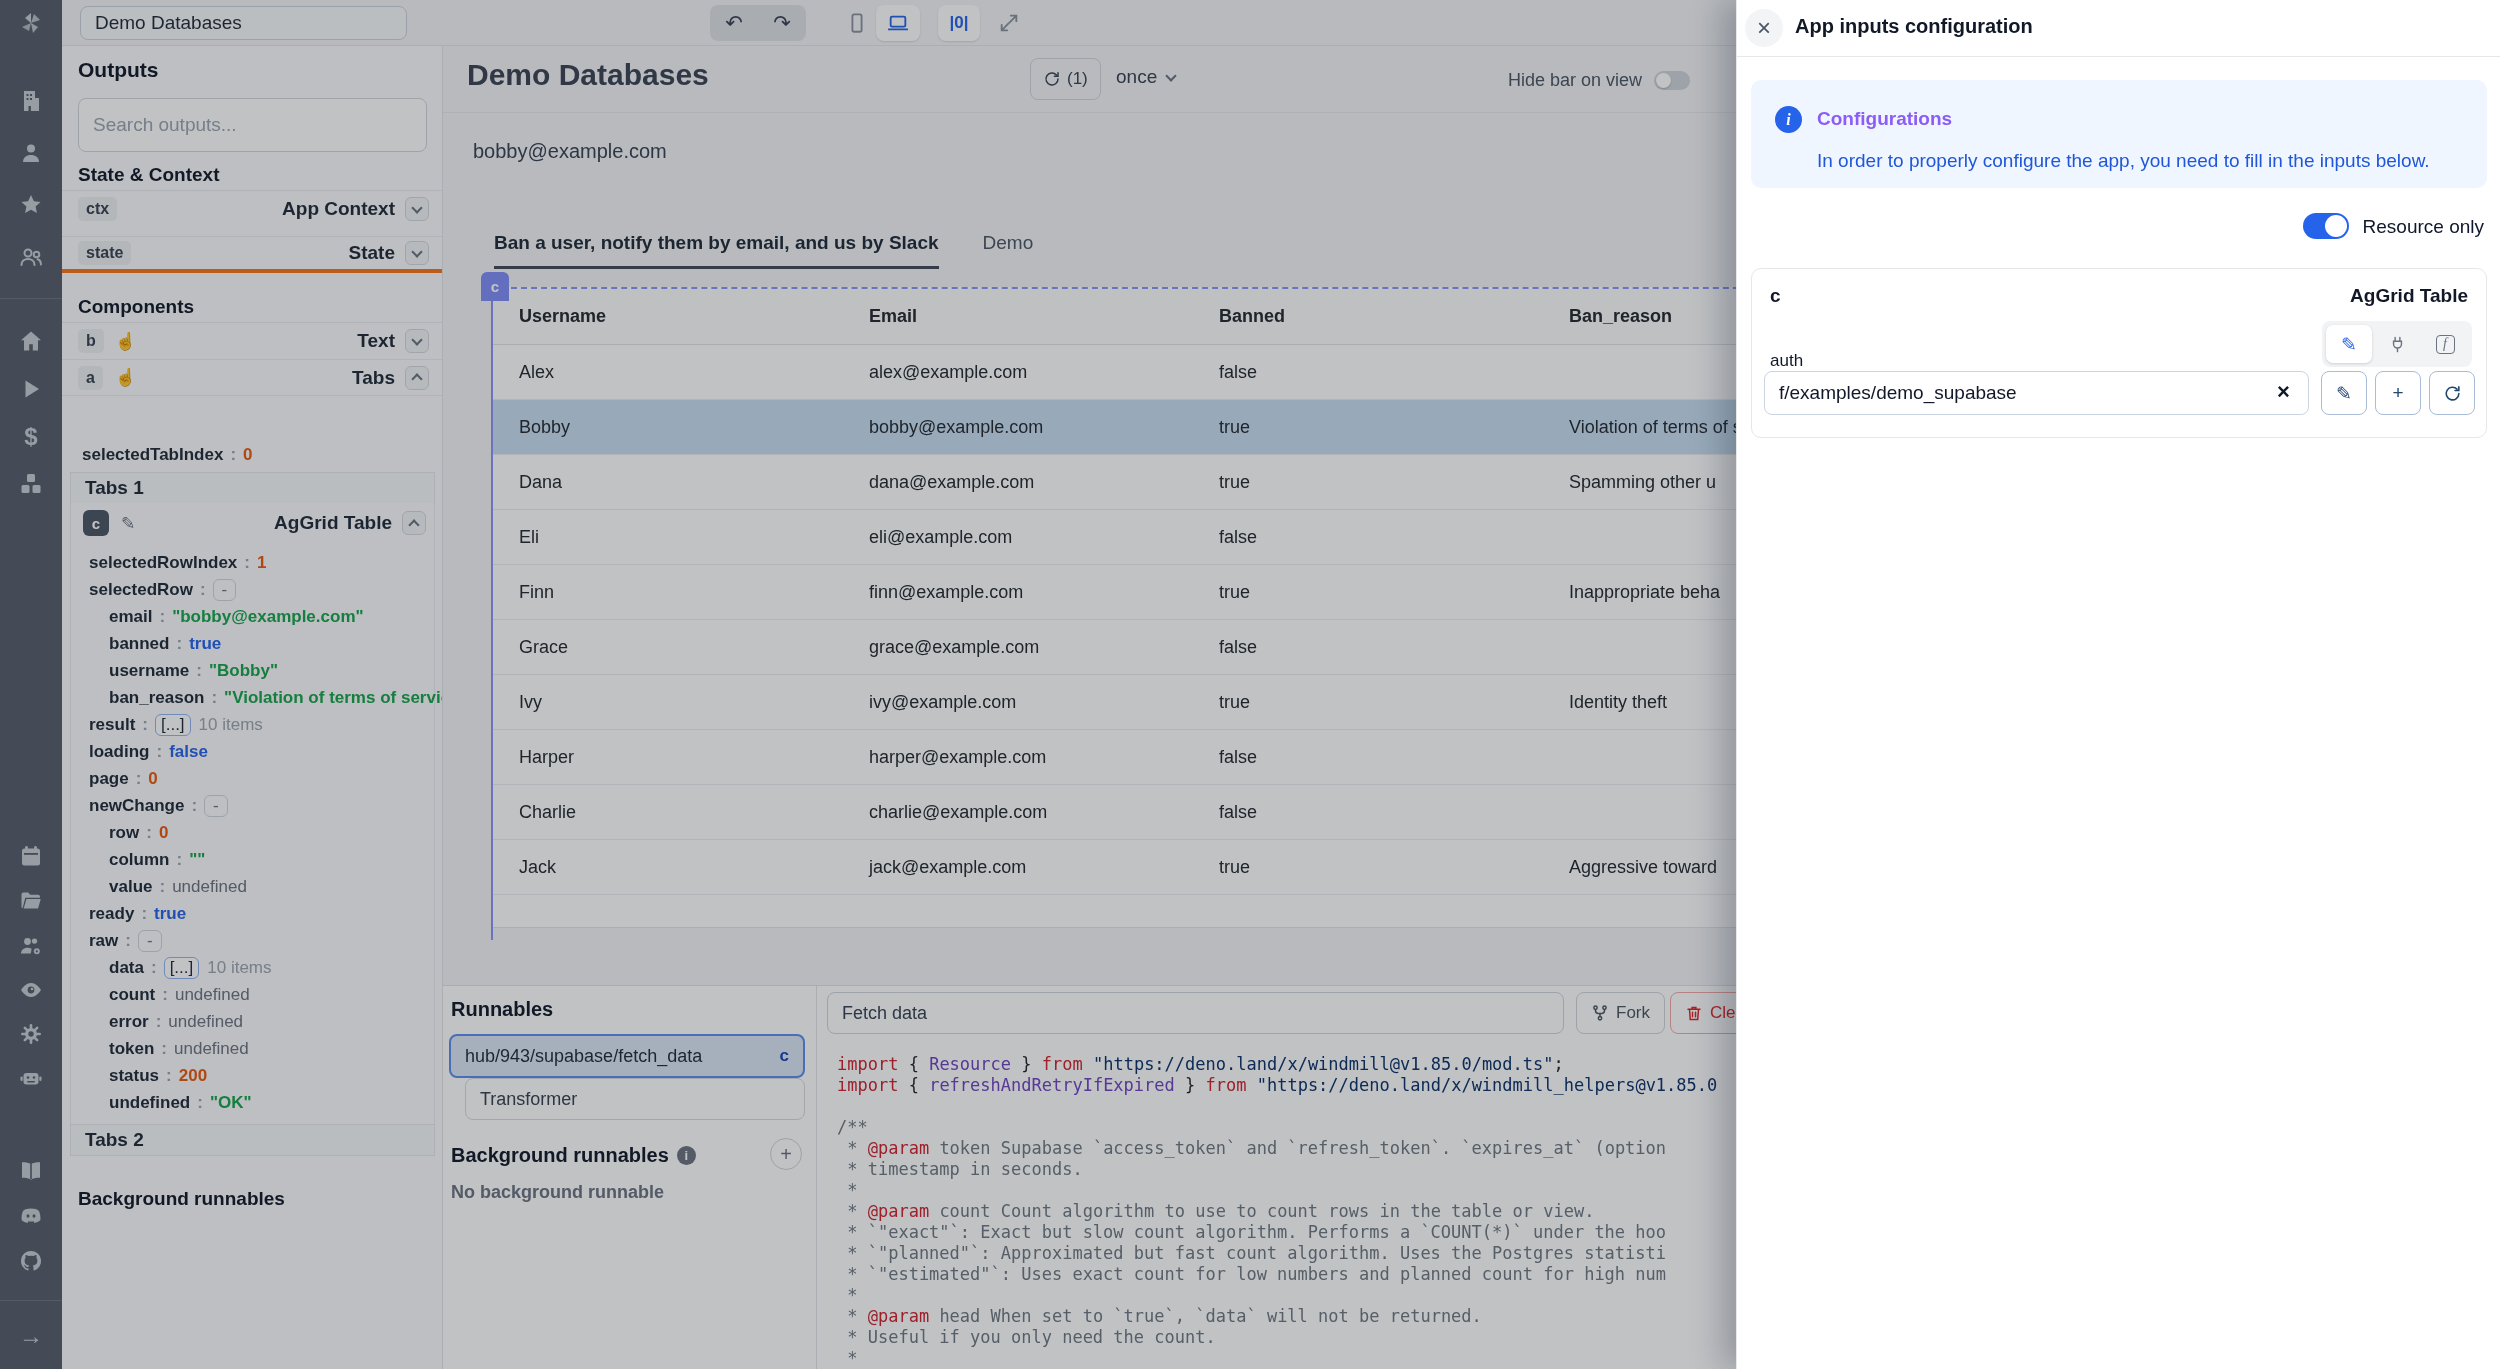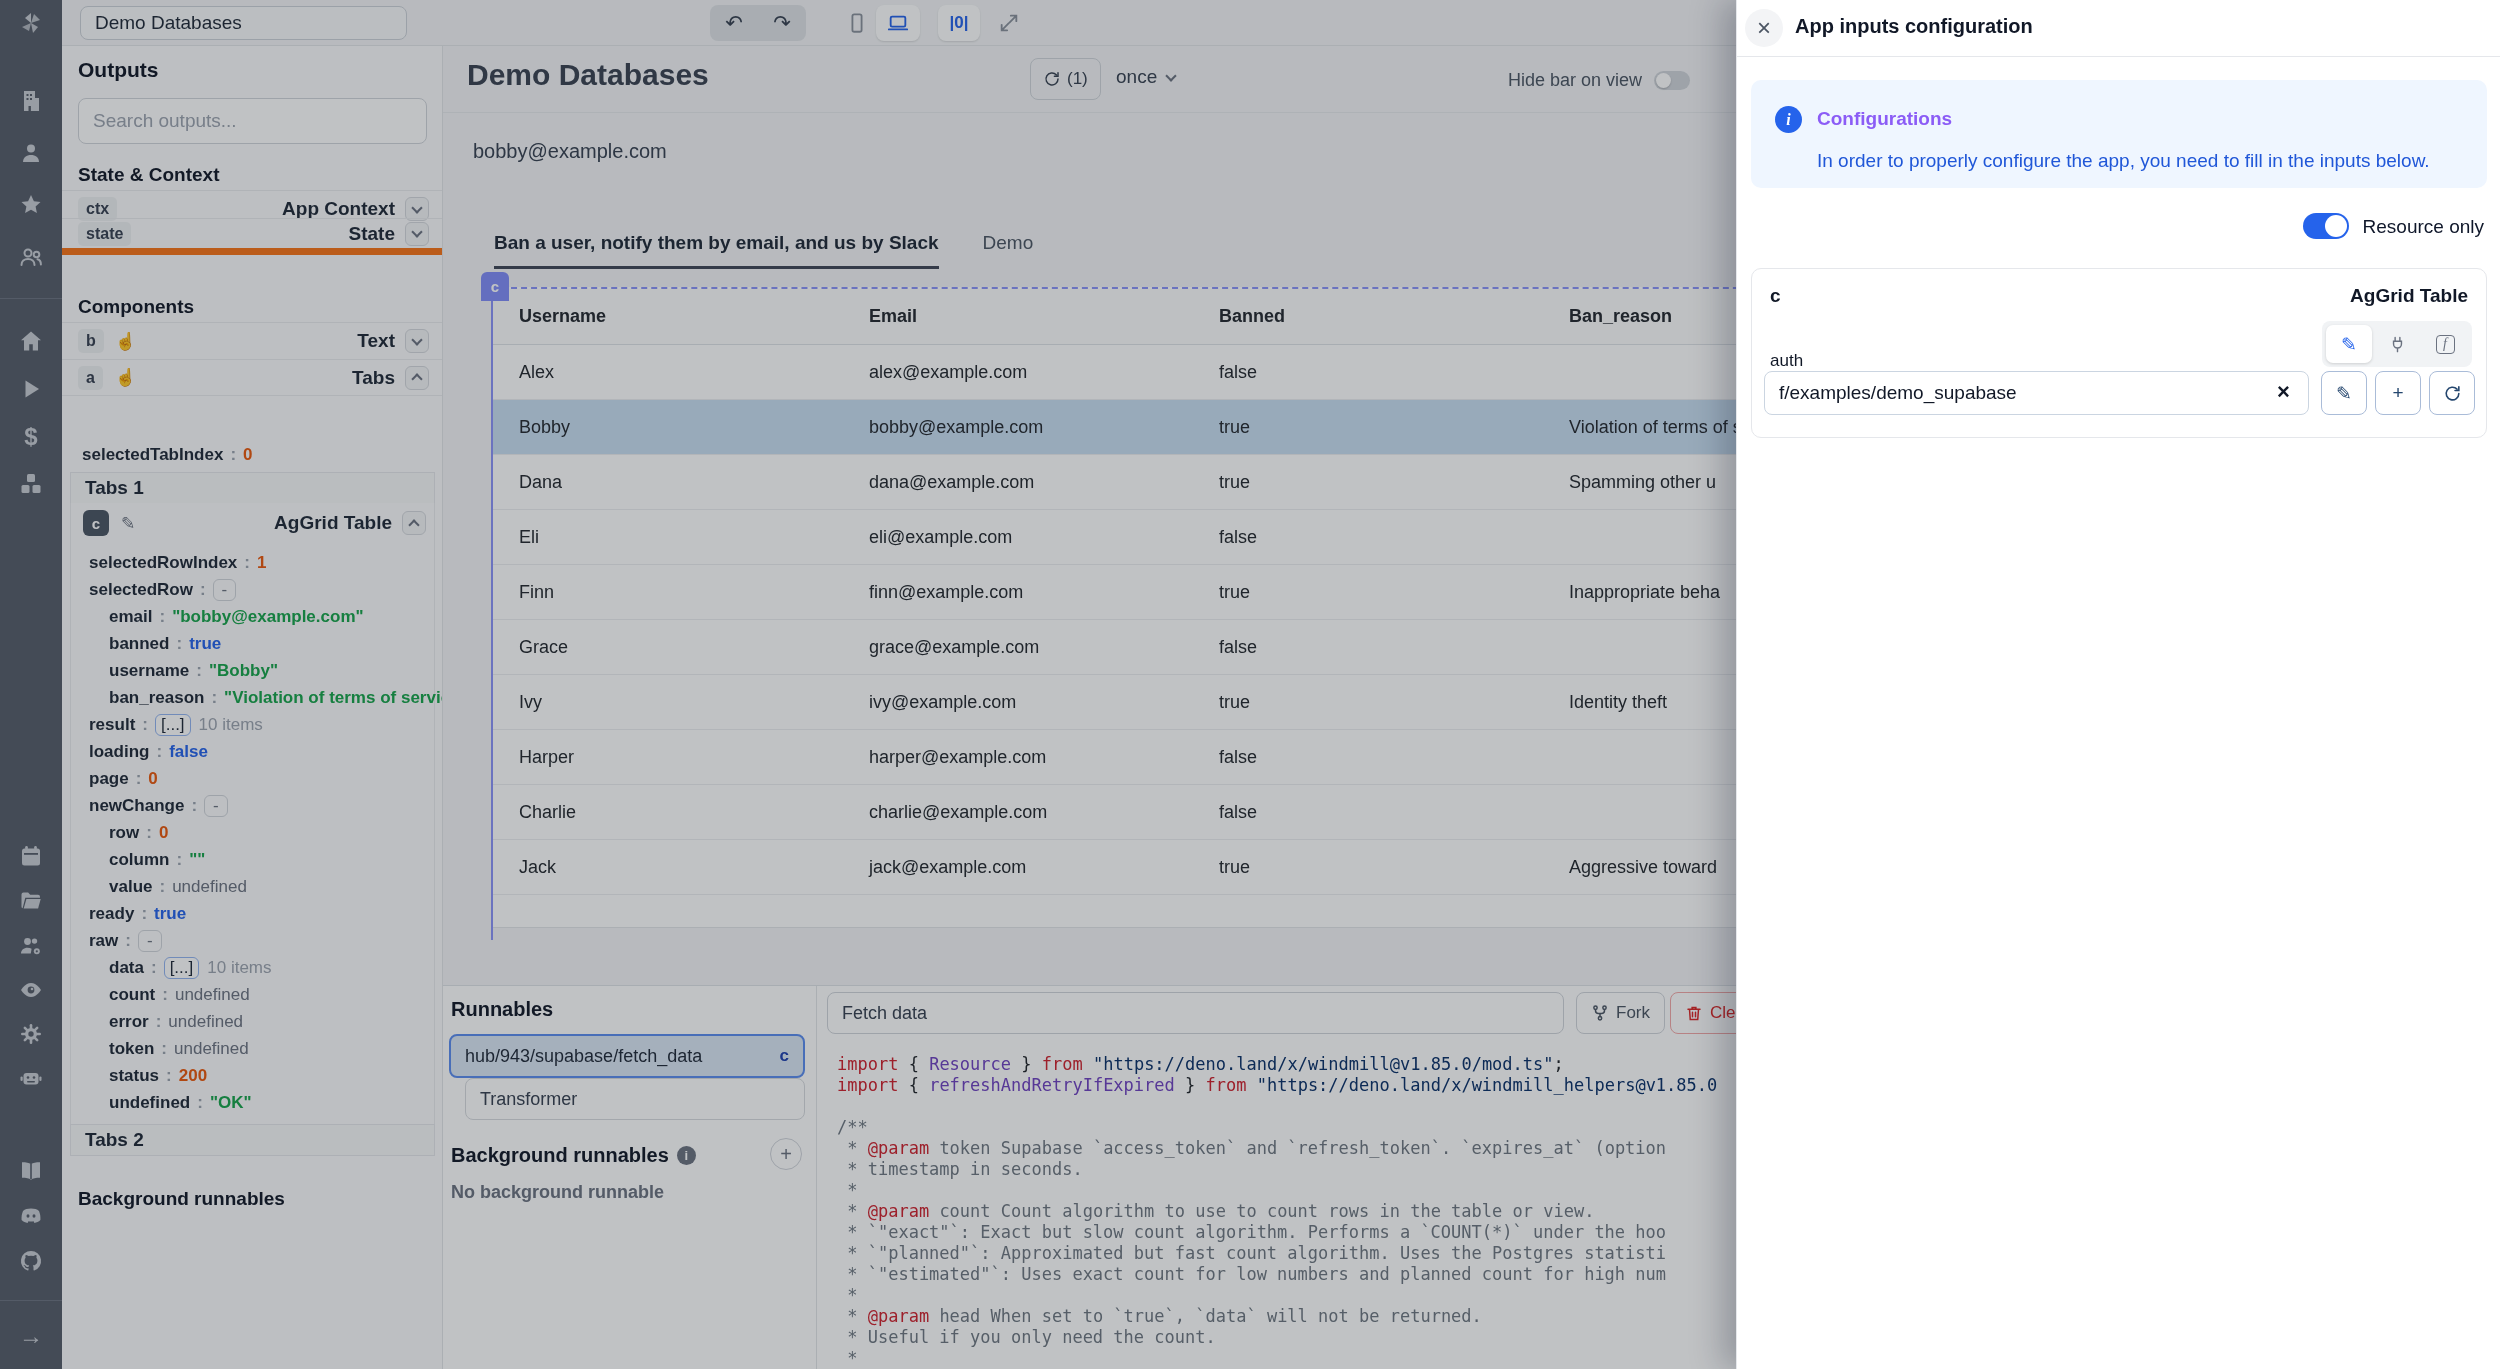--- a/index.html
+++ b/index.html
@@ -21,21 +21,21 @@
   .hist-group { position:absolute; left:648px; top:5px; width:96px; height:36px; background:#e0e3e7; border-radius:8px; display:flex; align-items:center; justify-content:space-around; color:#374151; font-size:21px; }
   .tb-btn { position:absolute; top:5px; height:36px; display:flex; align-items:center; justify-content:center; border-radius:8px; }
   .tb-btn.active { background:#fff; box-shadow:0 1px 2px rgba(0,0,0,.12); }
   .tb-btn svg { width:22px; height:22px; fill:none; stroke:#8a919c; stroke-width:2; stroke-linecap:round; }
   .tb-btn.active svg { stroke:#2563eb; }
   .zero { font-size:17px; font-weight:700; color:#2563eb; }
 
   
   .outputs { position:absolute; left:62px; top:46px; width:381px; height:1323px; background:#fbfbfc; border-right:1px solid #e3e5e8; z-index:3; overflow:hidden; }
   .outputs h1 { font-size:21px; font-weight:700; color:#111827; position:absolute; left:16px; top:12px; }
-  .search { position:absolute; left:16px; top:52px; width:349px; height:46px; border:1px solid #d1d5db; border-radius:8px; background:#fff; padding:13px 14px; font-size:19px; color:#374151; }
+  .search { position:absolute; left:16px; top:52px; width:349px; height:54px; border:1px solid #d1d5db; border-radius:8px; background:#fff; padding:13px 14px; font-size:19px; color:#374151; }
   .search::placeholder { color:#9ca3af; }
   .sec-h { font-size:19px; font-weight:700; color:#111827; position:absolute; left:16px; }
   .orow { position:absolute; left:0; width:381px; height:37px; border-top:1px solid #e9ebee; display:flex; align-items:center; padding:0 14px 0 16px; }
   .keybadge { background:#eef0f2; border-radius:5px; padding:3px 8px; font-size:16px; font-weight:700; color:#374151; }
   .hand { font-size:17px; color:#6b7280; margin-left:12px; }
   .orow .type { margin-left:auto; font-size:19px; font-weight:700; color:#1f2937; }
   .chevbox { width:24px; height:24px; border:1px solid #d5d8dd; border-radius:6px; background:#f3f4f6; display:flex; align-items:center; justify-content:center; margin-left:10px; flex:0 0 auto; }
   .chev { display:inline-block; width:8px; height:8px; border-right:2px solid #6b7280; border-bottom:2px solid #6b7280; transform:rotate(45deg); margin-top:-3px; }
   .chev.up { transform:rotate(-135deg); margin-top:3px; }
   .subsec { position:absolute; left:8px; width:365px; background:#f7f8f9; border:1px solid #e5e7eb; height:32px; display:flex; align-items:center; padding-left:14px; font-size:19px; font-weight:600; color:#1f2937; }
@@ -315,21 +315,21 @@
     <input class="search" placeholder="Search outputs..." style="">
     <div class="sec-h" style="top:118px">State &amp; Context</div>
 
     <div class="orow" style="top:144px">
       <span class="keybadge">ctx</span>
       <span class="type">App Context</span>
       <span class="chevbox">
           <span class="chev"></span>
         </span>
     </div>
-    <div class="orow" style="top:172px;border-bottom:7px solid #f97316">
+    <div class="orow" style="top:190px;border-bottom:4px solid #f97316">
       <span class="keybadge">state</span>
       <span class="type">State</span>
       <span class="chevbox">
           <span class="chev"></span>
         </span>
     </div>
 
     <div class="sec-h" style="top:250px">Components</div>
     <div class="orow" style="top:276px">
       <span class="keybadge">b</span>

